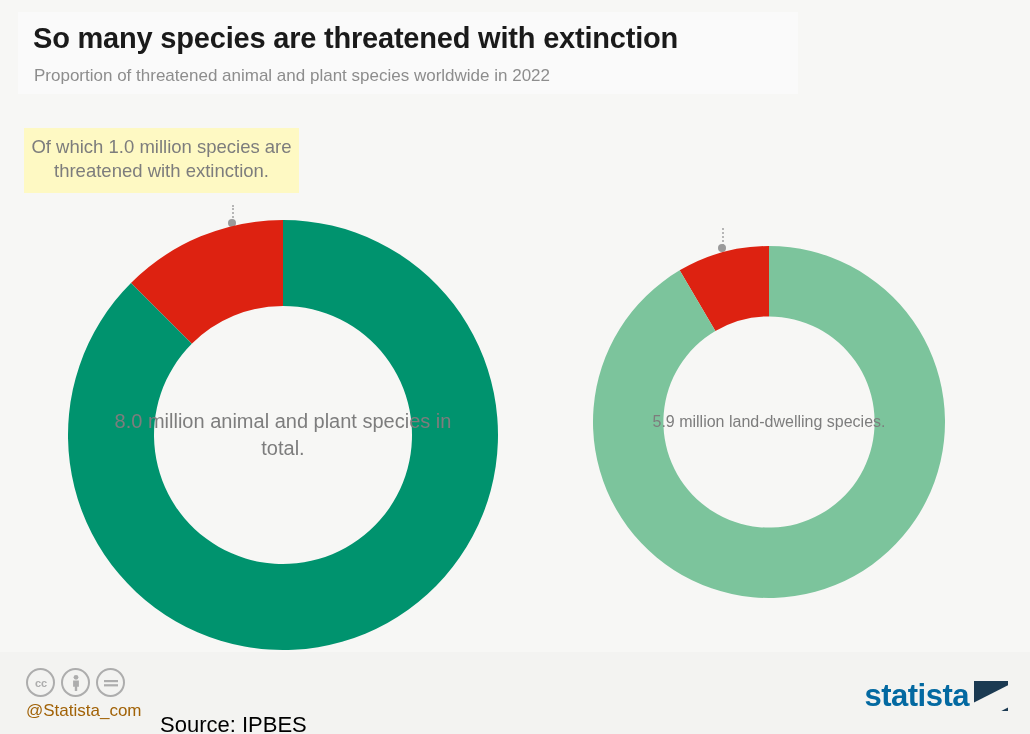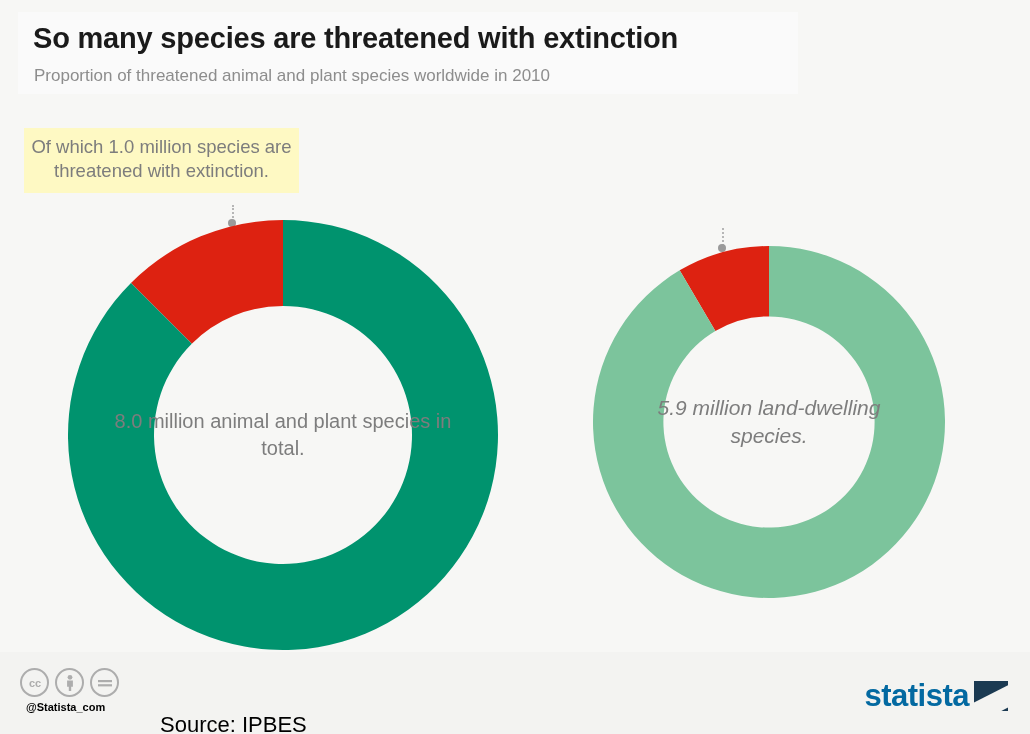--- a/index.html
+++ b/index.html
@@ -99,57 +99,57 @@
     position: absolute;
     text-align: center;
     color: #7d7d7d;
     line-height: 1.33;
     left: 50%;
     top: 50%;
     transform: translate(-50%, -50%);
     width: 80%;
   }
   #donut-left .donut-center-label  { font-size: 20px; }
-  #donut-right .donut-center-label { font-size: 21px; font-style: italic; }
+  #donut-right .donut-center-label { font-size: 16px; }
 
   
   .footer-panel {
     position: absolute;
     left: 0;
     top: 652px;
     width: 1030px;
     height: 82px;
     background: #f3f3f1;
   }
   .cc-badges {
     position: absolute;
-    left: 20px;
+    left: 26px;
     top: 668px;
     display: flex;
     gap: 6px;
     align-items: center;
   }
   .cc-circle {
     width: 29px;
     height: 29px;
     border: 2.5px solid #adadad;
     border-radius: 50%;
     display: flex;
     align-items: center;
     justify-content: center;
     color: #adadad;
   }
   .cc-circle svg { display: block; }
   .cc-handle {
     position: absolute;
     left: 26px;
     top: 701px;
-    font-size: 11px;
-    font-weight: bold;
-    color: #000000;
+    font-size: 17px;
+    font-weight: normal;
+    color: #a16207;
   }
   .source-text {
     position: absolute;
     left: 160px;
     top: 712px;
     font-size: 22px;
     color: #000000;
   }
   .statista-logo {
     position: absolute;
@@ -183,21 +183,21 @@
     transform: rotate(-27deg);
   }
 </style>
 </head>
 <body>
 
 <div id="infographic">
 
   <div class="header-panel"></div>
   <div class="chart-title">So many species are threatened with extinction</div>
-  <div class="chart-subtitle">Proportion of threatened animal and plant species worldwide in 2010</div>
+  <div class="chart-subtitle">Proportion of threatened animal and plant species worldwide in 2022</div>
 
   <div class="callout callout-left">Of which 1.0 million species are threatened with extinction.</div>
   <div class="leader" id="leader-left"></div>
   <div class="leader-dot" id="leader-left-dot"></div>
 
   <div class="leader" id="leader-right"></div>
   <div class="leader-dot" id="leader-right-dot"></div>
 
   <div class="donut" id="donut-left">
     <svg viewBox="0 0 200 200">

